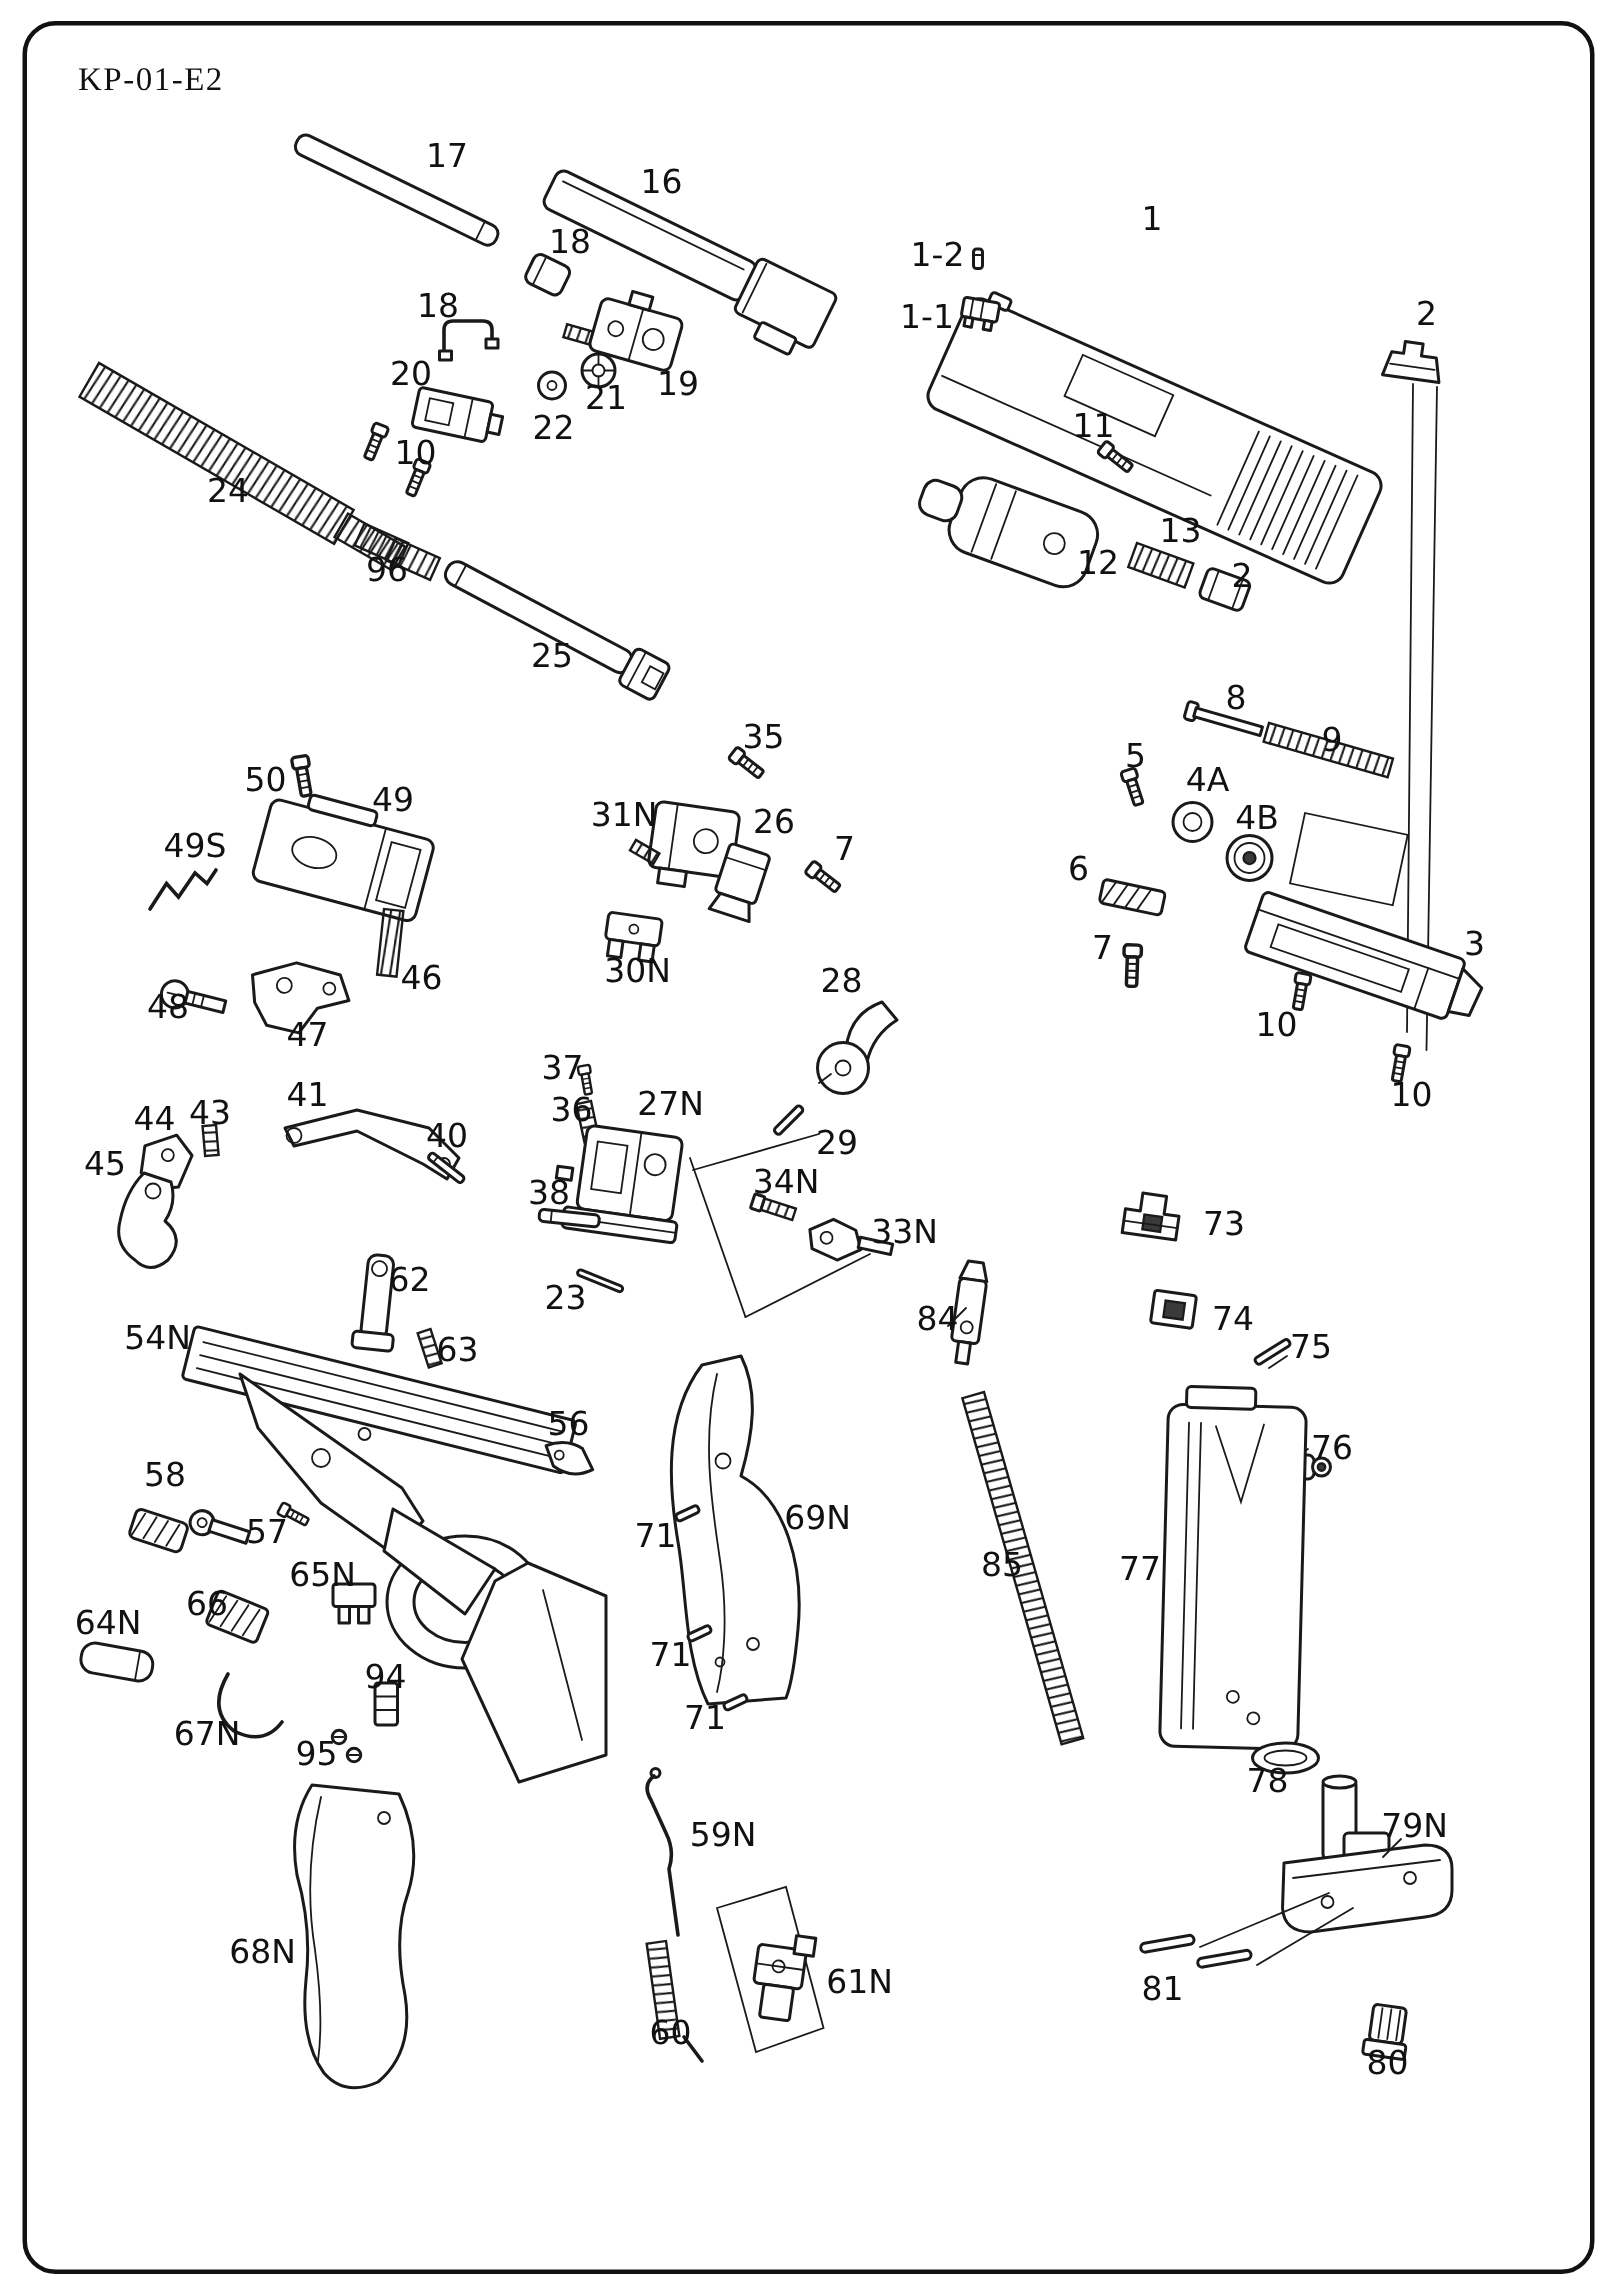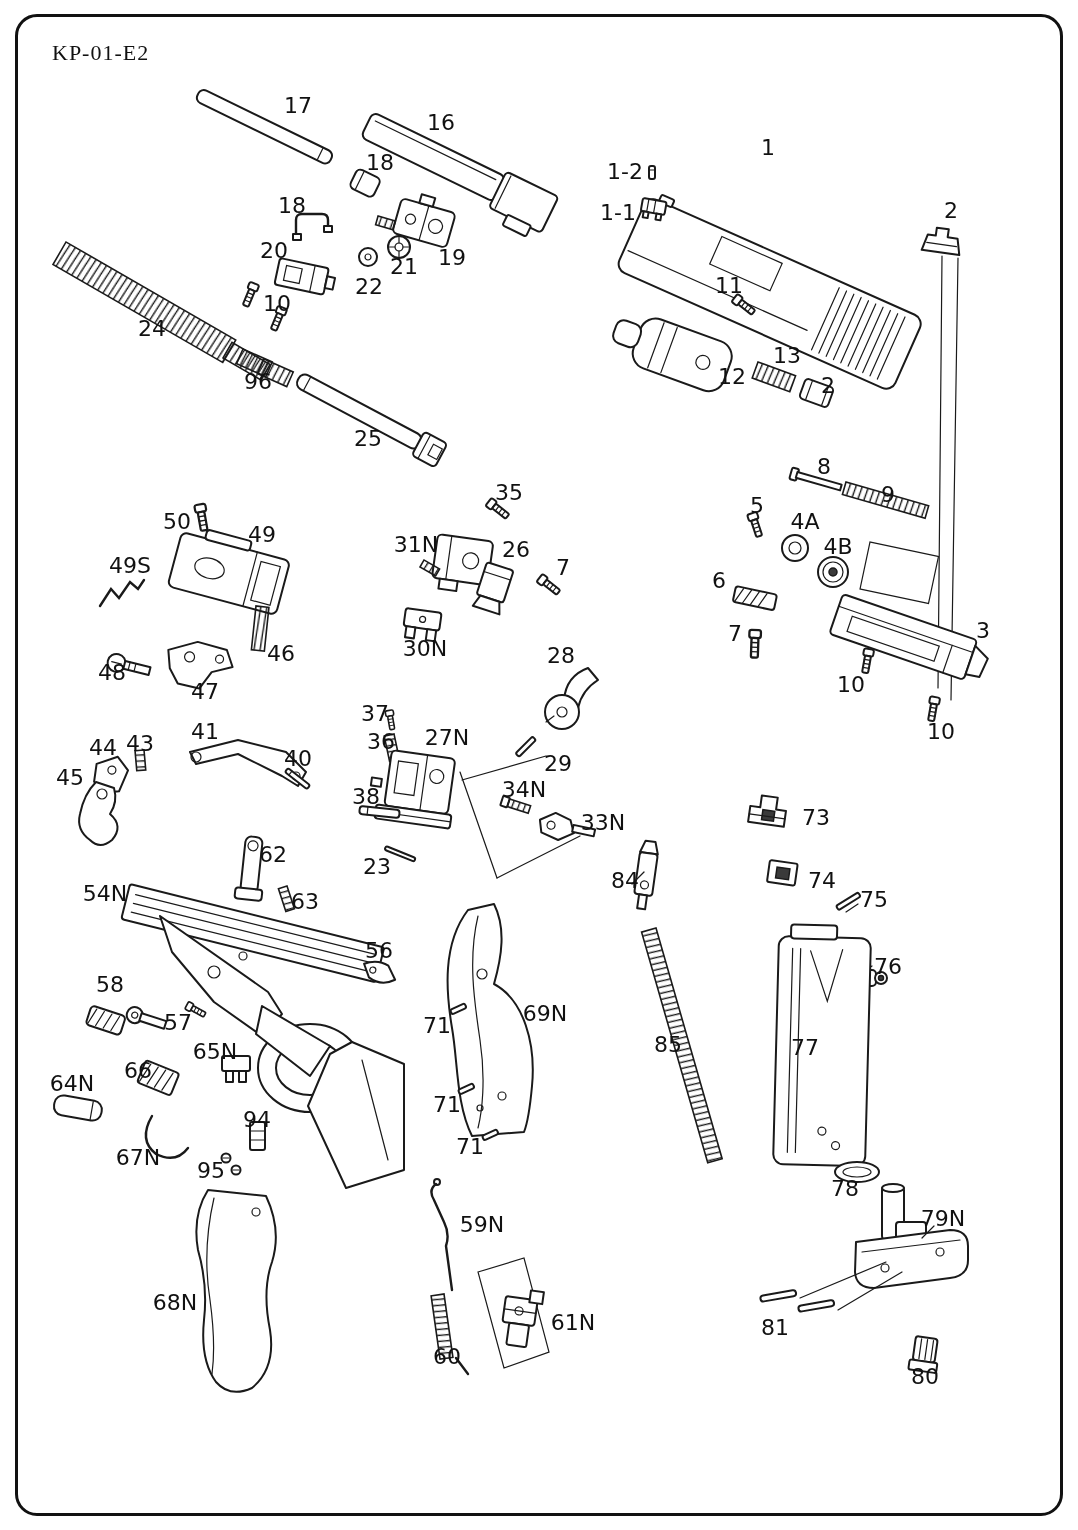--- a/index.html
+++ b/index.html
@@ -553,21 +553,21 @@
       <div class="plabel" style="left: 105px; top: 893px;">54N</div>
       <div class="plabel" style="left: 305px; top: 901px;">63</div>
       <div class="plabel" style="left: 874px; top: 899px;">75</div>
       <div class="plabel" style="left: 379px; top: 950px;">56</div>
       <div class="plabel" style="left: 888px; top: 966px;">76</div>
       <div class="plabel" style="left: 110px; top: 984px;">58</div>
       <div class="plabel" style="left: 545px; top: 1013px;">69N</div>
       <div class="plabel" style="left: 437px; top: 1025px;">71</div>
       <div class="plabel" style="left: 178px; top: 1022px;">57</div>
       <div class="plabel" style="left: 668px; top: 1044px;">85</div>
-      <div class="plabel" style="left: 760px; top: 1047px; margin-left: 45px;">77</div>
+      <div class="plabel" style="left: 760px; top: 1047px;">77</div>
       <div class="plabel" style="left: 215px; top: 1051px;">65N</div>
       <div class="plabel" style="left: 138px; top: 1070px;">66</div>
       <div class="plabel" style="left: 72px; top: 1083px;">64N</div>
       <div class="plabel" style="left: 447px; top: 1104px;">71</div>
       <div class="plabel" style="left: 257px; top: 1119px;">94</div>
       <div class="plabel" style="left: 138px; top: 1157px;">67N</div>
       <div class="plabel" style="left: 470px; top: 1146px;">71</div>
       <div class="plabel" style="left: 211px; top: 1170px;">95</div>
       <div class="plabel" style="left: 845px; top: 1188px;">78</div>
       <div class="plabel" style="left: 482px; top: 1224px;">59N</div>

